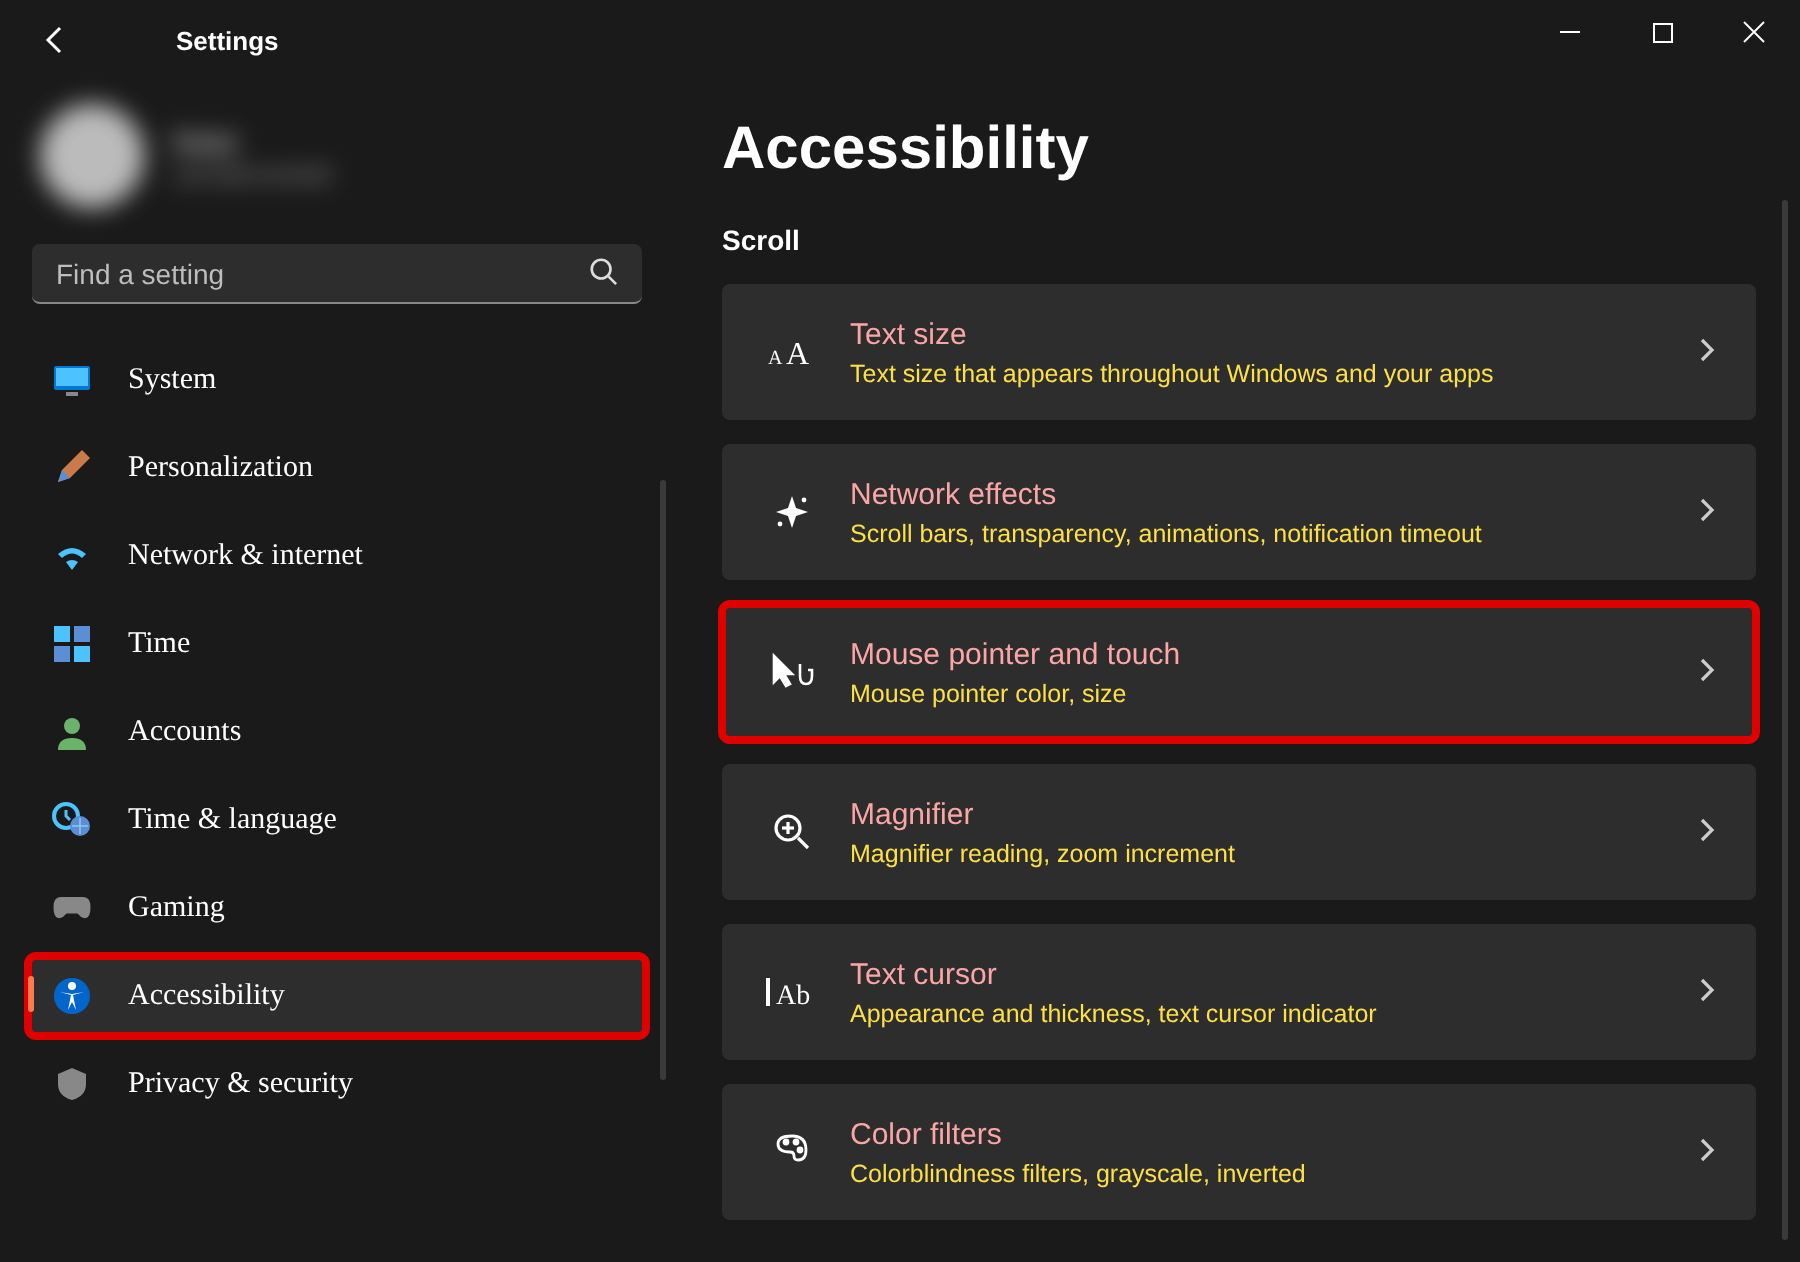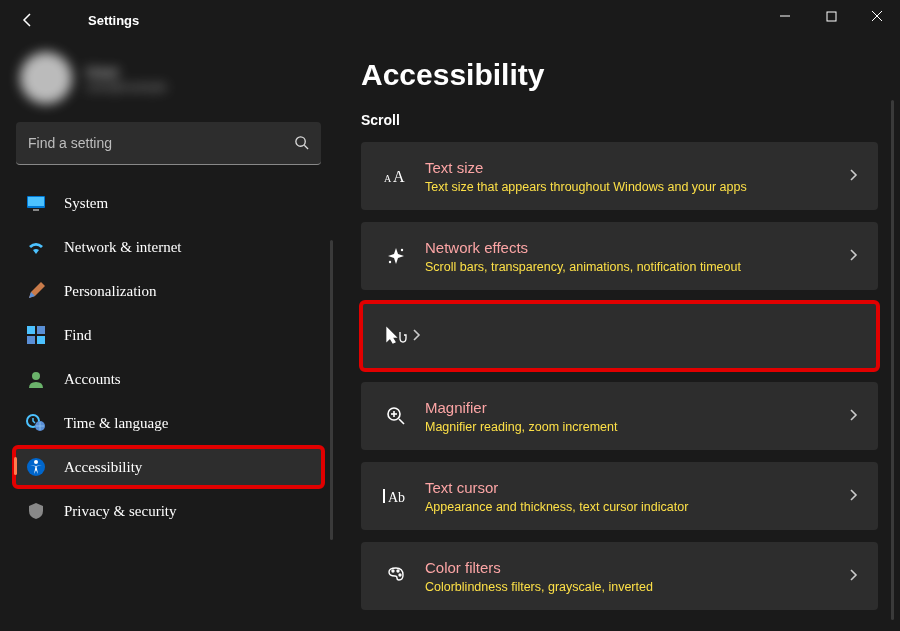--- a/index.html
+++ b/index.html
@@ -70,21 +70,21 @@
   }
   .profile-text .name { font-weight: 600; font-size: 15px; color:#ddd; }
   .profile-text .email { font-size: 12px; color: #aaa; }
 
   .search-row {
     position: relative;
     margin: 0 2px 18px 2px;
   }
   .search-input {
     width: 100%;
-    height: 43px;
+    height: 30px;
     background: #2d2d2d;
     border: none;
     border-bottom: 1px solid #888;
     border-radius: 4px;
     padding: 0 40px 0 12px;
     color: #84cc16;
     font-size: 14px;
     outline: none;
   }
   .search-input::placeholder { color: #bdbdbd; }
@@ -255,46 +255,46 @@
             <svg width="20" height="16" viewBox="0 0 20 16">
               <rect x="1" y="1" width="18" height="12" rx="1" fill="#0078d4"></rect>
               <rect x="2" y="2" width="16" height="9" fill="#4cc2ff"></rect>
               <rect x="7" y="14" width="6" height="2" fill="#888"></rect>
             </svg>
           </span>
           <span class="nav-label">System</span>
         </div>
         <div class="nav-item">
           <span class="nav-icon">
+            <svg width="20" height="20" viewBox="0 0 20 20">
+              <path d="M3 17 L5 11 L15 1 L19 5 L9 15 Z" fill="#c97b4a"></path>
+              <path d="M3 17 L5 11 L9 15 Z" fill="#5a8fd6"></path>
+            </svg>
+          </span>
+          <span class="nav-label">Personalization</span>
+        </div>
+        <div class="nav-item">
+          <span class="nav-icon">
             <svg width="20" height="16" viewBox="0 0 20 16" fill="#4cc2ff">
               <path d="M10 15 L7 11 Q10 9 13 11 Z"></path>
               <path d="M3 7 Q10 1 17 7 L15 9 Q10 4.5 5 9 Z"></path>
             </svg>
           </span>
           <span class="nav-label">Network &amp; internet</span>
-        </div>
-        <div class="nav-item">
-          <span class="nav-icon">
-            <svg width="20" height="20" viewBox="0 0 20 20">
-              <path d="M3 17 L5 11 L15 1 L19 5 L9 15 Z" fill="#c97b4a"></path>
-              <path d="M3 17 L5 11 L9 15 Z" fill="#5a8fd6"></path>
-            </svg>
-          </span>
-          <span class="nav-label">Personalization</span>
         </div>
         <div class="nav-item">
           <span class="nav-icon">
             <svg width="18" height="18" viewBox="0 0 18 18">
               <rect x="0" y="0" width="8" height="8" fill="#4cc2ff"></rect>
               <rect x="10" y="0" width="8" height="8" fill="#5a8fd6"></rect>
               <rect x="0" y="10" width="8" height="8" fill="#5a8fd6"></rect>
               <rect x="10" y="10" width="8" height="8" fill="#4cc2ff"></rect>
             </svg>
           </span>
-          <span class="nav-label">Find</span>
+          <span class="nav-label">Time</span>
         </div>
         <div class="nav-item">
           <span class="nav-icon">
             <svg width="18" height="18" viewBox="0 0 18 18" fill="#6bb36b">
               <circle cx="9" cy="6" r="4"></circle>
               <path d="M2 18 Q2 12 9 12 Q16 12 16 18 Z"></path>
             </svg>
           </span>
           <span class="nav-label">Accounts</span>
         </div>
@@ -302,20 +302,28 @@
           <span class="nav-icon">
             <svg width="20" height="18" viewBox="0 0 20 18">
               <circle cx="7" cy="7" r="6" fill="none" stroke="#4cc2ff" stroke-width="2"></circle>
               <path d="M7 4 V7 L9 9" stroke="#4cc2ff" stroke-width="1.5" fill="none"></path>
               <circle cx="14" cy="12" r="5" fill="#5a8fd6"></circle>
               <path d="M10 12 H18 M14 8 V16" stroke="#8fc5f0" stroke-width="0.8"></path>
             </svg>
           </span>
           <span class="nav-label">Time &amp; language</span>
         </div>
+        <div class="nav-item">
+          <span class="nav-icon">
+            <svg width="22" height="14" viewBox="0 0 22 14" fill="#888">
+              <path d="M5 1 H17 Q22 1 21 9 Q20 14 16 12 L14 10 H8 L6 12 Q2 14 1 9 Q0 1 5 1 Z"></path>
+            </svg>
+          </span>
+          <span class="nav-label">Gaming</span>
+        </div>
         <div class="nav-item active red-box">
           <span class="nav-icon">
             <svg width="18" height="18" viewBox="0 0 18 18">
               <circle cx="9" cy="9" r="9" fill="#0066cc"></circle>
               <circle cx="9" cy="4" r="2" fill="#fff"></circle>
               <path d="M3 7 L9 8 L15 7 L9.5 8.5 L11 16 L9 12 L7 16 L8.5 8.5 Z" fill="#fff"></path>
             </svg>
           </span>
           <span class="nav-label">Accessibility</span>
         </div>
@@ -366,20 +374,24 @@
               <path d="M3 2 L8 7 L3 12"></path>
             </svg></span>
         </div>
         <div class="card red-box">
           <span class="card-icon">
             <svg width="24" height="20" viewBox="0 0 24 20" fill="none" stroke="#fff" stroke-width="1.3">
               <path d="M3 2 L3 15 L6 12 L9 17 L11 16 L8 11 L12 11 Z" fill="#fff"></path>
               <path d="M16 6 L16 12 Q16 16 19 16 Q22 16 22 12 L22 9 L20 9"></path>
             </svg>
           </span>
+          <div class="card-text">
+            <div class="card-title">Mouse pointer and touch</div>
+            <div class="card-desc">Mouse pointer color, size</div>
+          </div>
           <span class="card-chevron"><svg width="10" height="14" viewBox="0 0 10 14" fill="none" stroke="currentColor" stroke-width="1.6">
               <path d="M3 2 L8 7 L3 12"></path>
             </svg></span>
         </div>
         <div class="card">
           <span class="card-icon">
             <svg width="20" height="20" viewBox="0 0 20 20" fill="none" stroke="#fff" stroke-width="1.6">
               <circle cx="8" cy="8" r="6"></circle>
               <line x1="13" y1="13" x2="18" y2="18"></line>
               <line x1="5" y1="8" x2="11" y2="8"></line>

